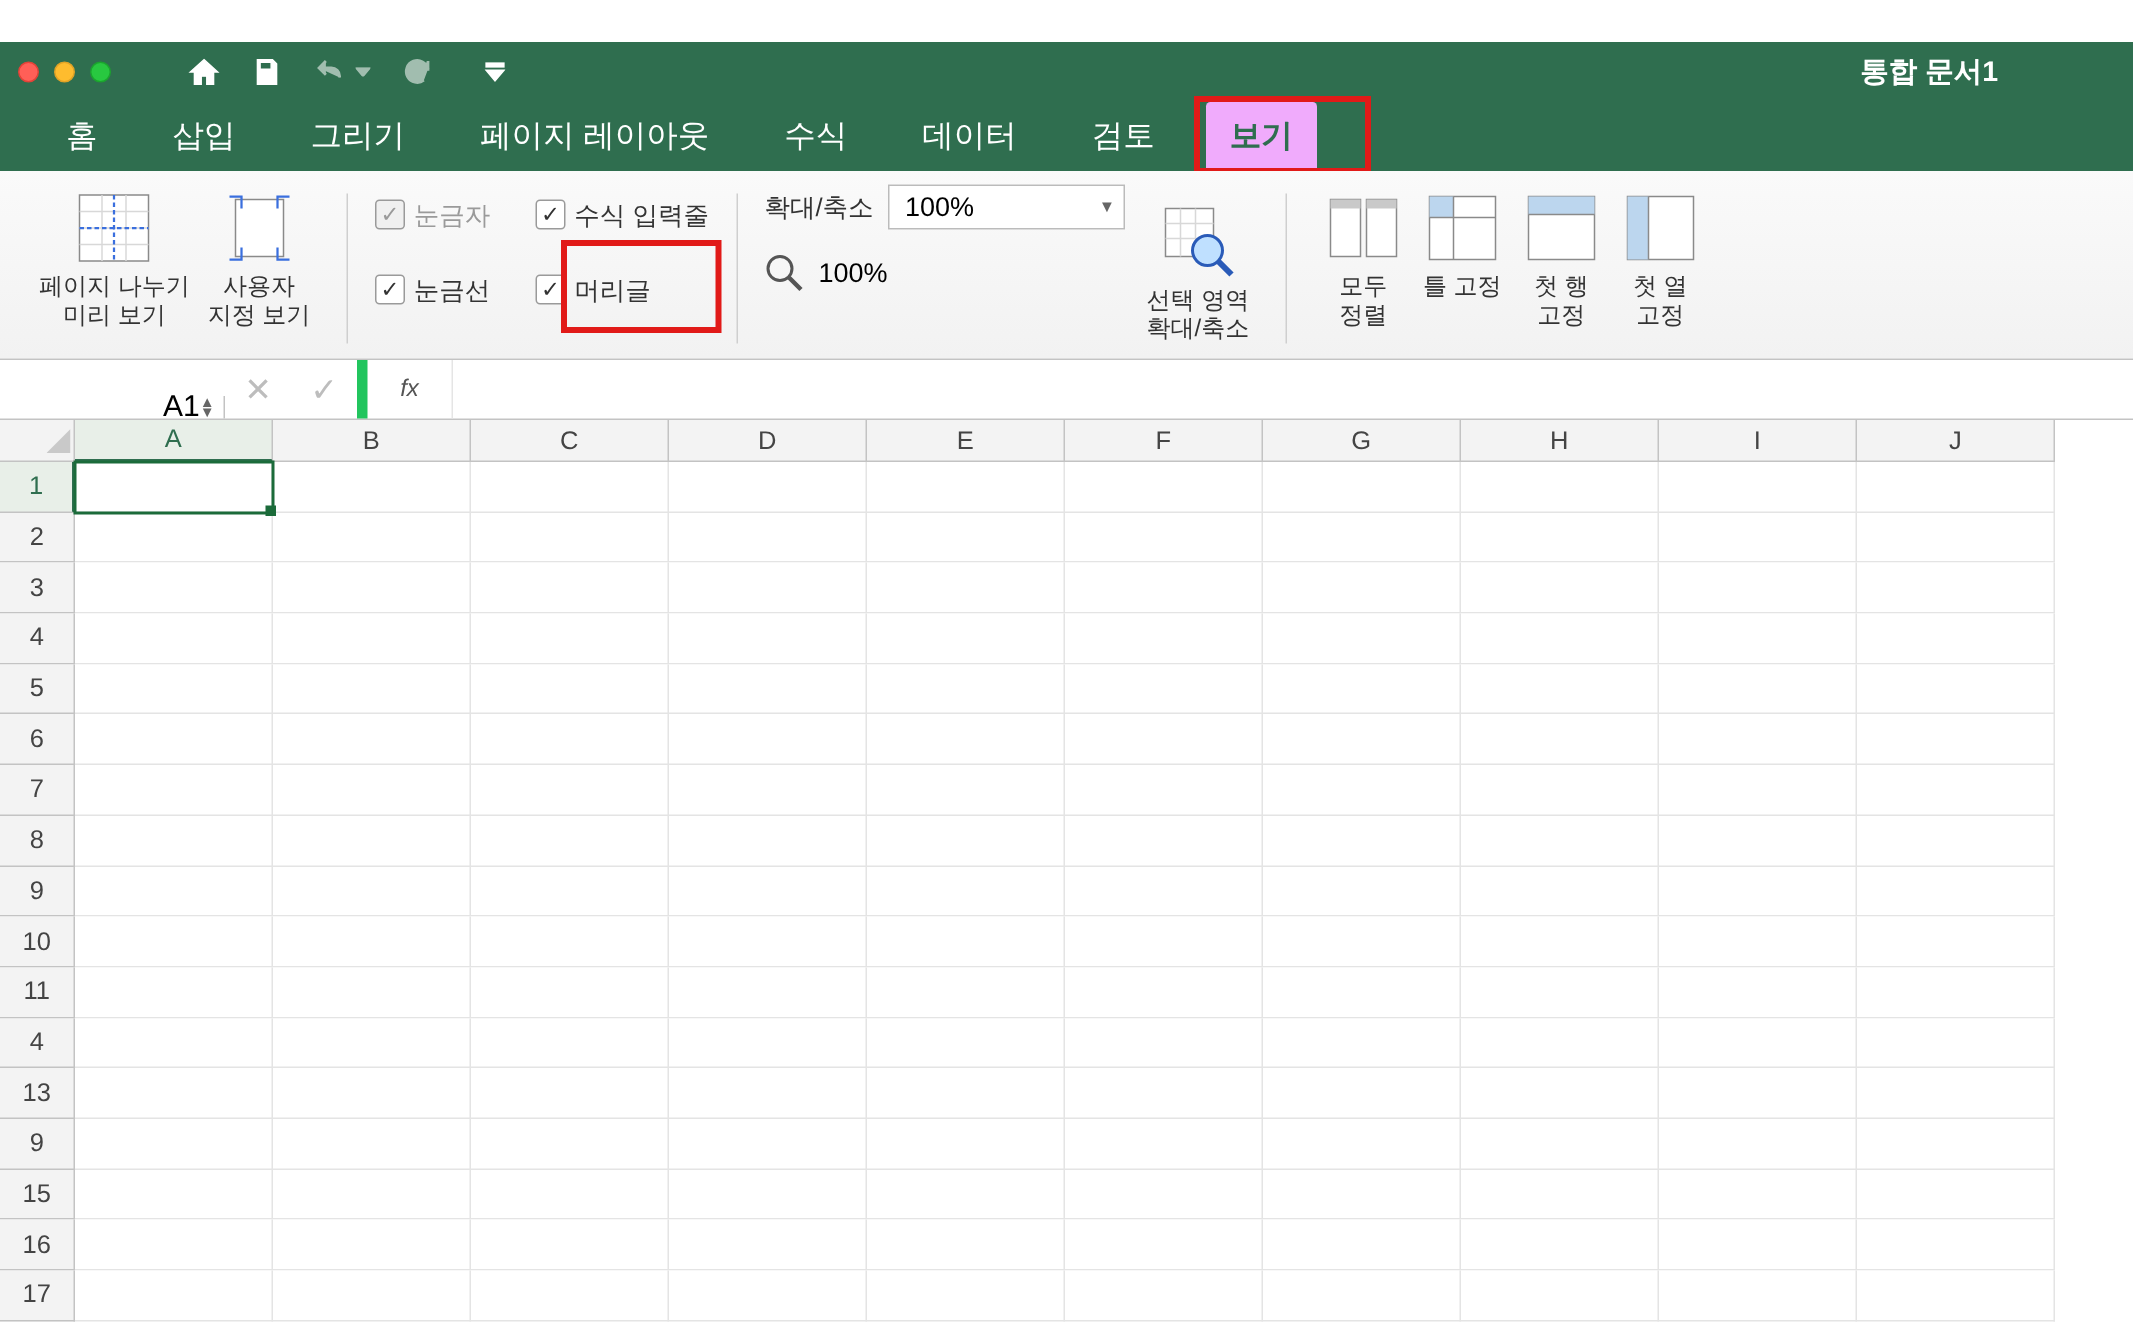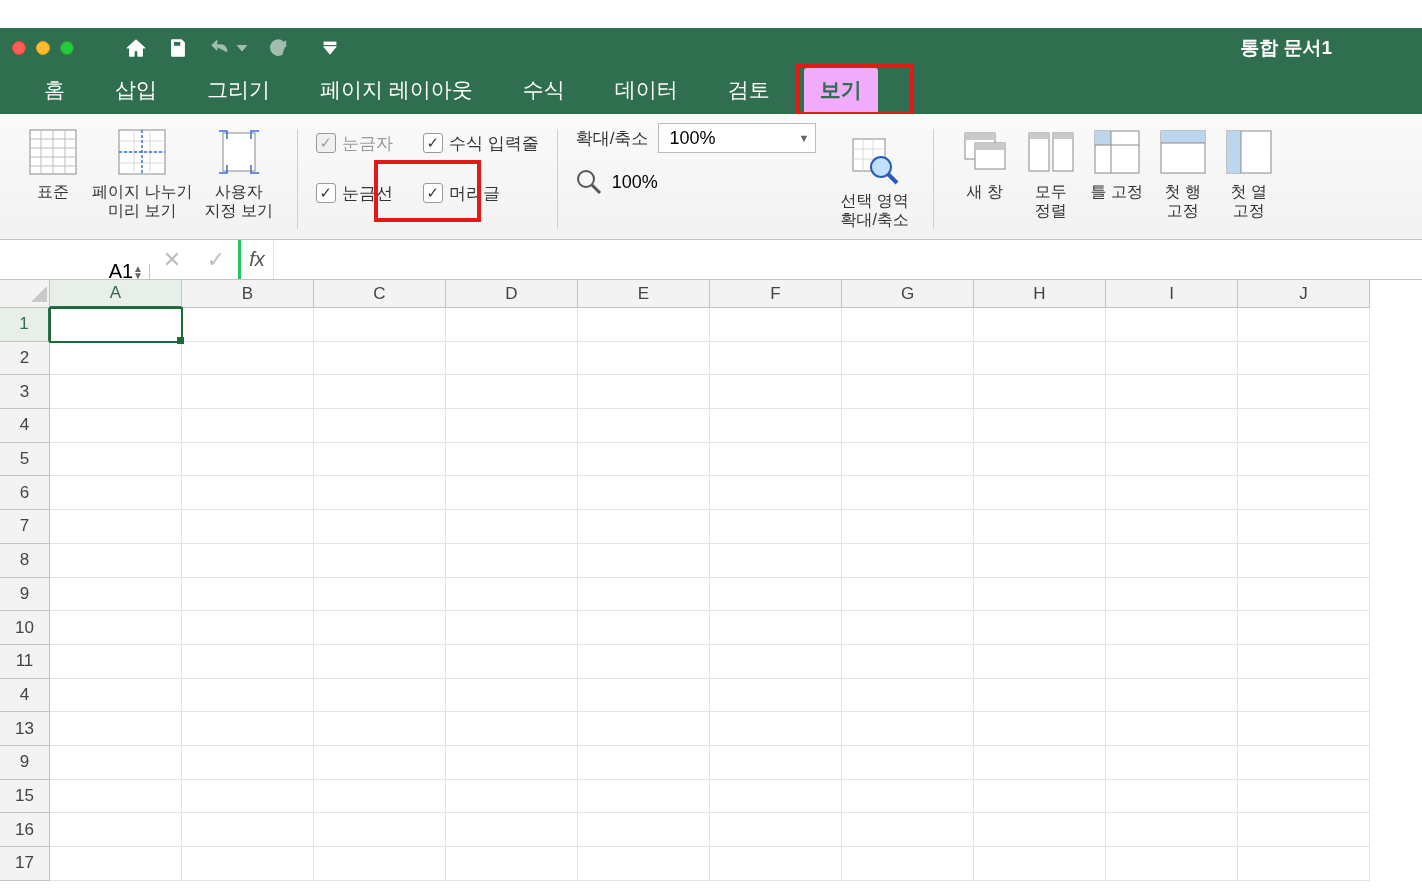--- a/index.html
+++ b/index.html
@@ -117,21 +117,21 @@
     display: flex;
     align-items: stretch;
   }
   .namebox {
     width: 150px; border-right: 1px solid #c3c3c3;
     display: flex; align-items: center; justify-content: flex-end;
     padding: 0 6px 0 12px; font-size: 20px; margin-top: 24px;
   }
   .namebox .spinners { display:flex; flex-direction:column; line-height:7px; font-size:10px; color:#666; cursor:pointer;}
   .fx-btn { width: 44px; display: flex; align-items: center; justify-content: center; color: #bdbdbd; font-size: 22px; cursor:pointer;}
-  .fx-label { width: 36px; display:flex; align-items:center; justify-content:center; font-style: italic; font-size: 20px; color:#555; border-left:3px solid #22c55e; border-right:1px solid #e5e5e5;}
+  .fx-label { width: 64px; display:flex; align-items:center; justify-content:center; font-style: italic; font-size: 16px; color:#555; border-left:7px solid #22c55e; border-right:1px solid #e5e5e5;}
   .formula-input { flex:1; padding: 0 8px; font-size:18px; }
   .corner {
     width:50px; height:28px; background:#f3f3f3;
     border-right:1px solid #c3c3c3; border-bottom:1px solid #c3c3c3;
     display:flex; align-items:center; justify-content:flex-end; padding:2px;
   }
   .corner svg{ width:16px; height:16px; }
   .col-headers { display:flex; height:28px; }
   .ch {
     width:132px; background:#f3f3f3; border-right:1px solid #c3c3c3;
@@ -214,37 +214,20 @@
   <div class="rtab">수식</div>
   <div class="rtab">데이터</div>
   <div class="rtab">검토</div>
   <div class="rtab active" id="viewtab">보기</div>
   <div class="tab-highlight" id="tab-hl" style="left: 795.844px; top: -4px; width: 118px; height: 52px;"></div>
 </div>
 
 <div class="ribbon">
 
   <div class="rgroup">
-    <div class="bigbtn">
-      <div class="icon">
-        <svg width="48" height="46">
-            <rect x="1" y="1" width="46" height="44" fill="#fff" stroke="#8a8a8a"></rect>
-            <g stroke="#bdbdbd">
-              <line x1="1" y1="10" x2="47" y2="10"></line>
-              <line x1="1" y1="19" x2="47" y2="19"></line>
-              <line x1="1" y1="28" x2="47" y2="28"></line>
-              <line x1="1" y1="37" x2="47" y2="37"></line>
-              <line x1="12" y1="1" x2="12" y2="45"></line>
-              <line x1="24" y1="1" x2="24" y2="45"></line>
-              <line x1="36" y1="1" x2="36" y2="45"></line>
-            </g>
-          </svg>
-      </div>
-      <div class="lbl">표준</div>
-    </div>
     <div class="bigbtn">
       <div class="icon">
         <svg width="48" height="46">
             <rect x="1" y="1" width="46" height="44" fill="#fff" stroke="#8a8a8a"></rect>
             <g stroke="#d8d8d8">
               <line x1="1" y1="12" x2="47" y2="12"></line>
               <line x1="1" y1="23" x2="47" y2="23"></line>
               <line x1="1" y1="34" x2="47" y2="34"></line>
               <line x1="16" y1="1" x2="16" y2="45"></line>
               <line x1="32" y1="1" x2="32" y2="45"></line>
@@ -312,21 +295,21 @@
     </div>
     <div class="zoom-line2">
       <svg width="26" height="26">
           <circle cx="10" cy="10" r="8" fill="none" stroke="#555" stroke-width="2"></circle>
           <line x1="16" y1="16" x2="24" y2="24" stroke="#555" stroke-width="3"></line>
         </svg>
       <span>100%</span>
     </div>
   </div>
 
-  <div class="bigbtn" style="margin-left:10px;">
+  <div class="bigbtn" style="">
     <div class="icon">
       <svg width="48" height="48">
           <rect x="2" y="2" width="32" height="32" fill="#fff" stroke="#8a8a8a"></rect>
           <g stroke="#d8d8d8">
             <line x1="2" y1="12" x2="34" y2="12"></line>
             <line x1="2" y1="22" x2="34" y2="22"></line>
             <line x1="12" y1="2" x2="12" y2="34"></line>
             <line x1="22" y1="2" x2="22" y2="34"></line>
           </g>
           <circle cx="30" cy="30" r="10" fill="#bfe0ff" stroke="#2a5bb8" stroke-width="2"></circle>
@@ -336,31 +319,20 @@
     <div class="lbl">선택 영역
 확대/축소</div>
   </div>
 
   <div class="r-sep"></div>
 
   <div class="rgroup">
     <div class="bigbtn">
       <div class="icon">
         <svg width="48" height="46">
-            <rect x="4" y="4" width="30" height="26" fill="#fff" stroke="#8a8a8a"></rect>
-            <rect x="4" y="4" width="30" height="7" fill="#c9c9c9"></rect>
-            <rect x="14" y="14" width="30" height="26" fill="#fff" stroke="#8a8a8a"></rect>
-            <rect x="14" y="14" width="30" height="7" fill="#c9c9c9"></rect>
-          </svg>
-      </div>
-      <div class="lbl">새 창</div>
-    </div>
-    <div class="bigbtn">
-      <div class="icon">
-        <svg width="48" height="46">
             <rect x="2" y="4" width="20" height="38" fill="#fff" stroke="#8a8a8a"></rect>
             <rect x="2" y="4" width="20" height="6" fill="#c9c9c9"></rect>
             <rect x="26" y="4" width="20" height="38" fill="#fff" stroke="#8a8a8a"></rect>
             <rect x="26" y="4" width="20" height="6" fill="#c9c9c9"></rect>
           </svg>
       </div>
       <div class="lbl">모두
 정렬</div>
     </div>
     <div class="bigbtn">

